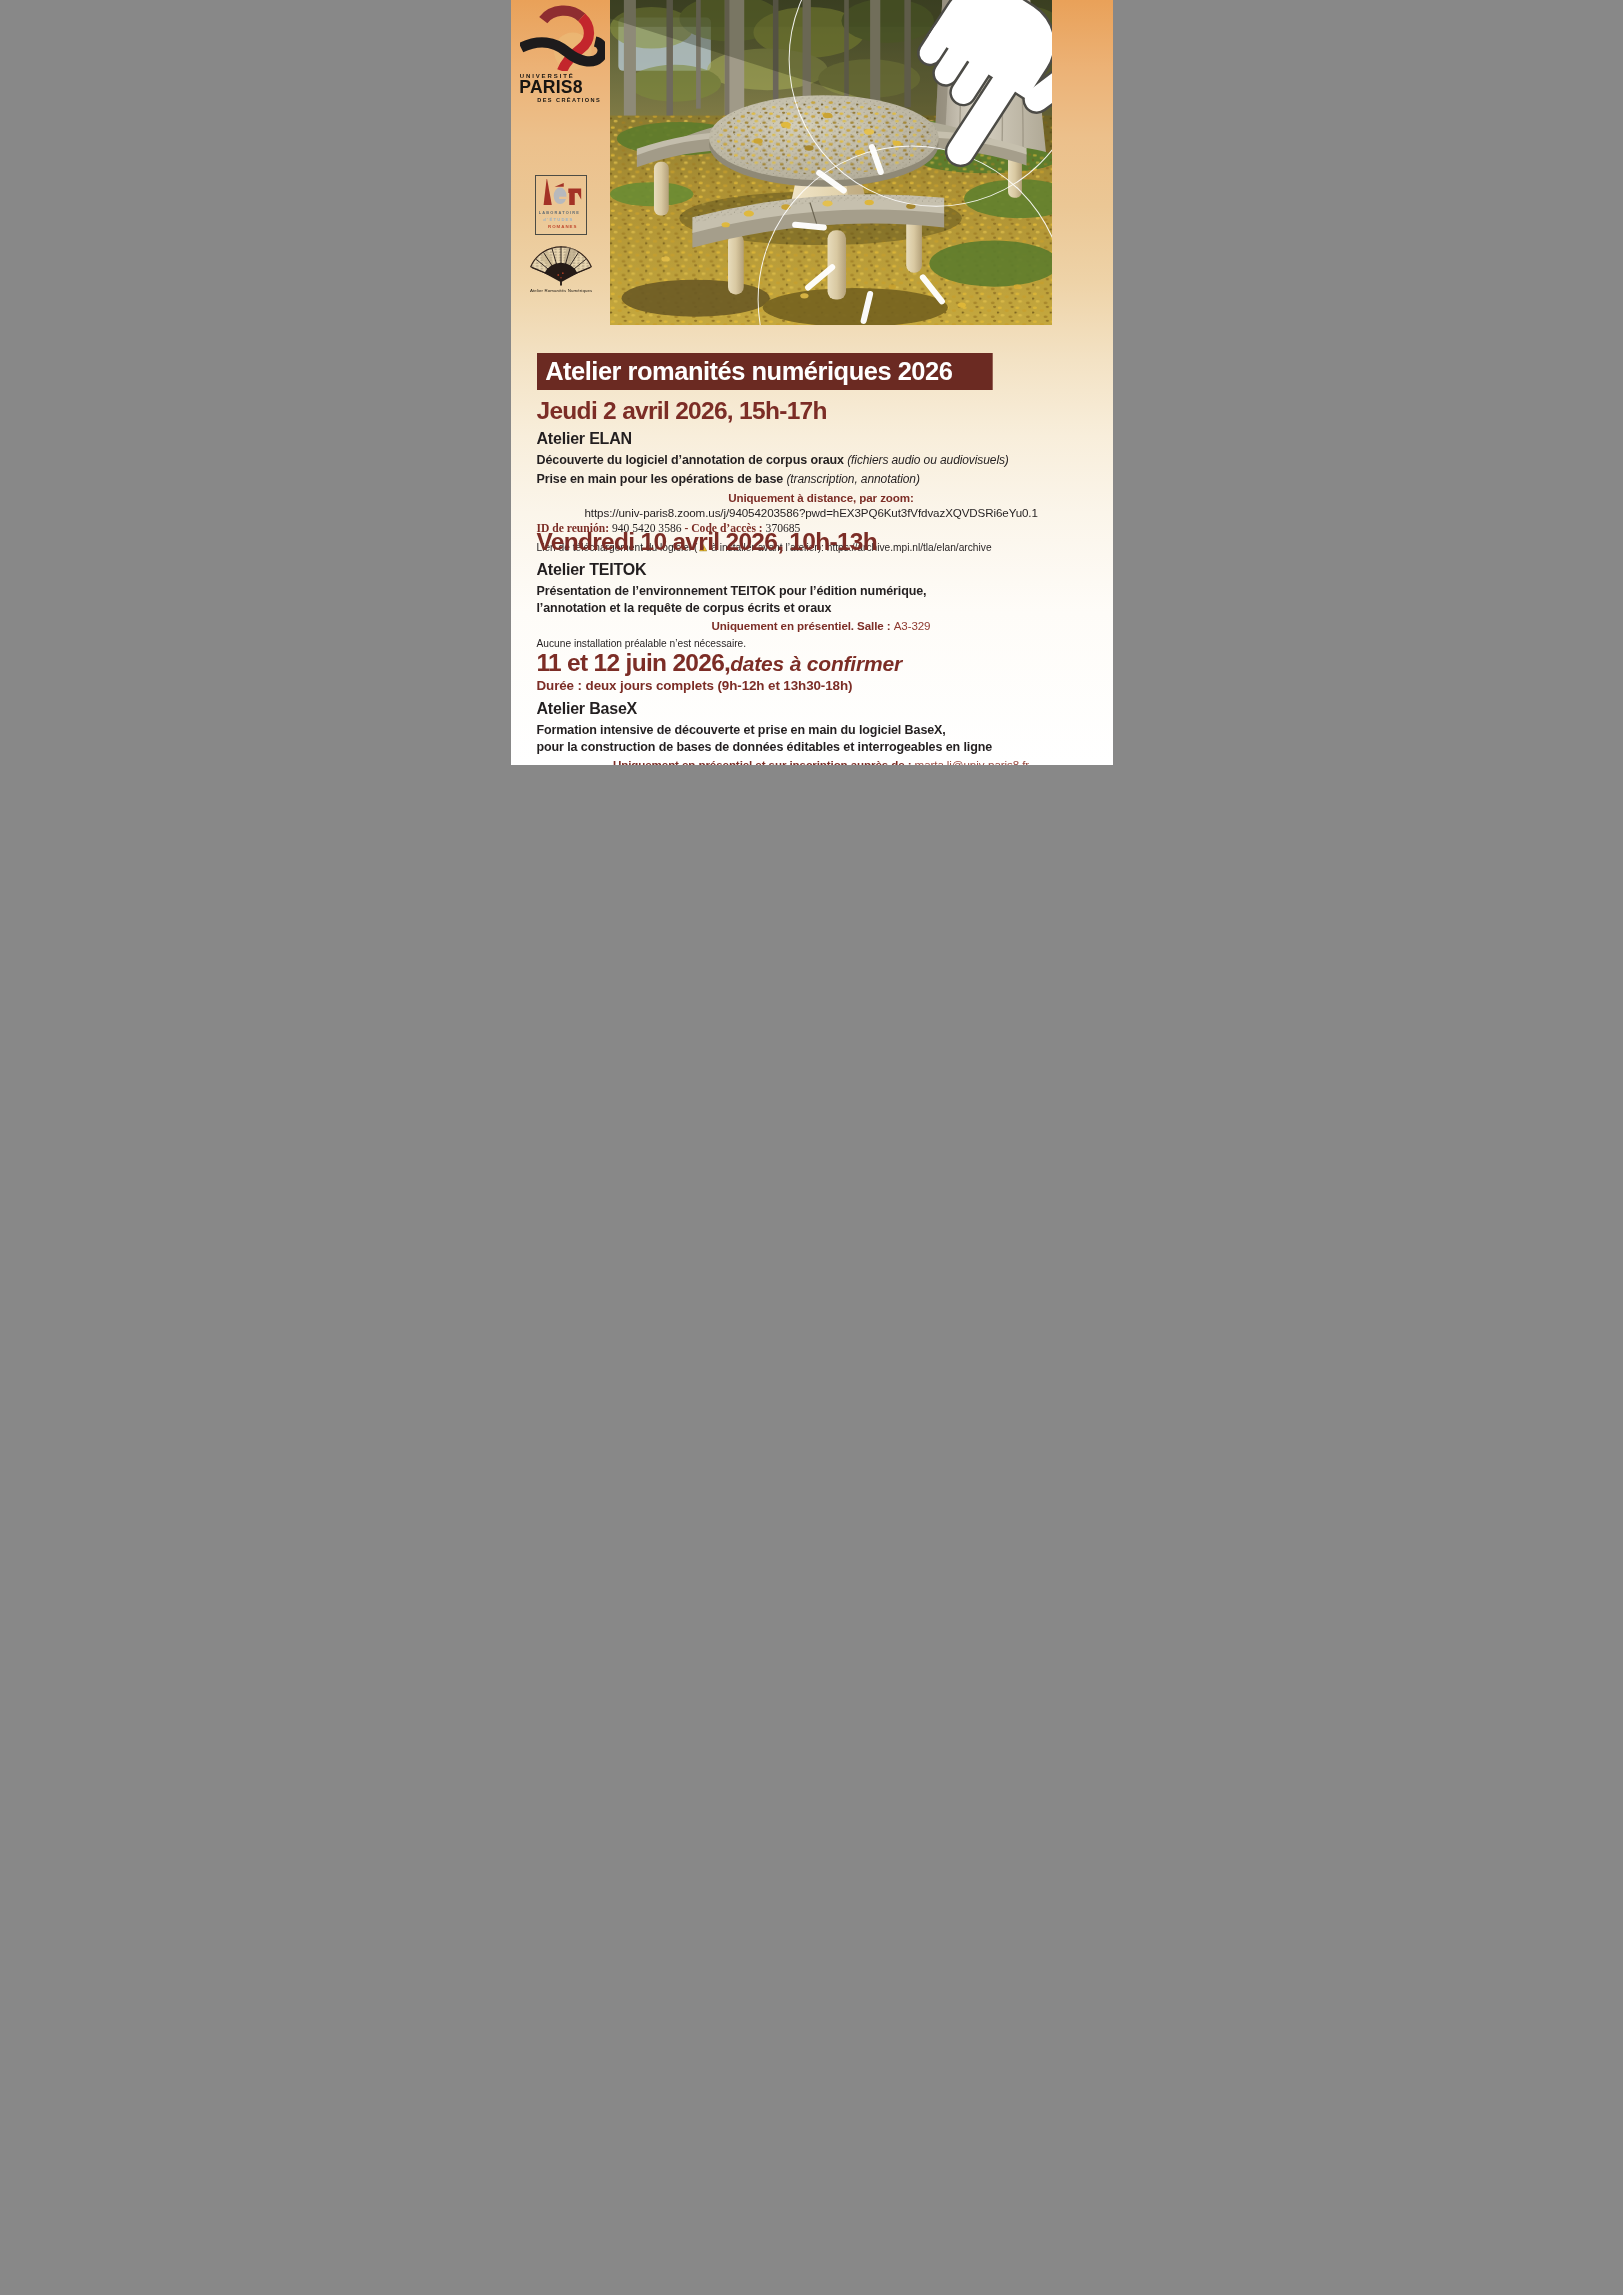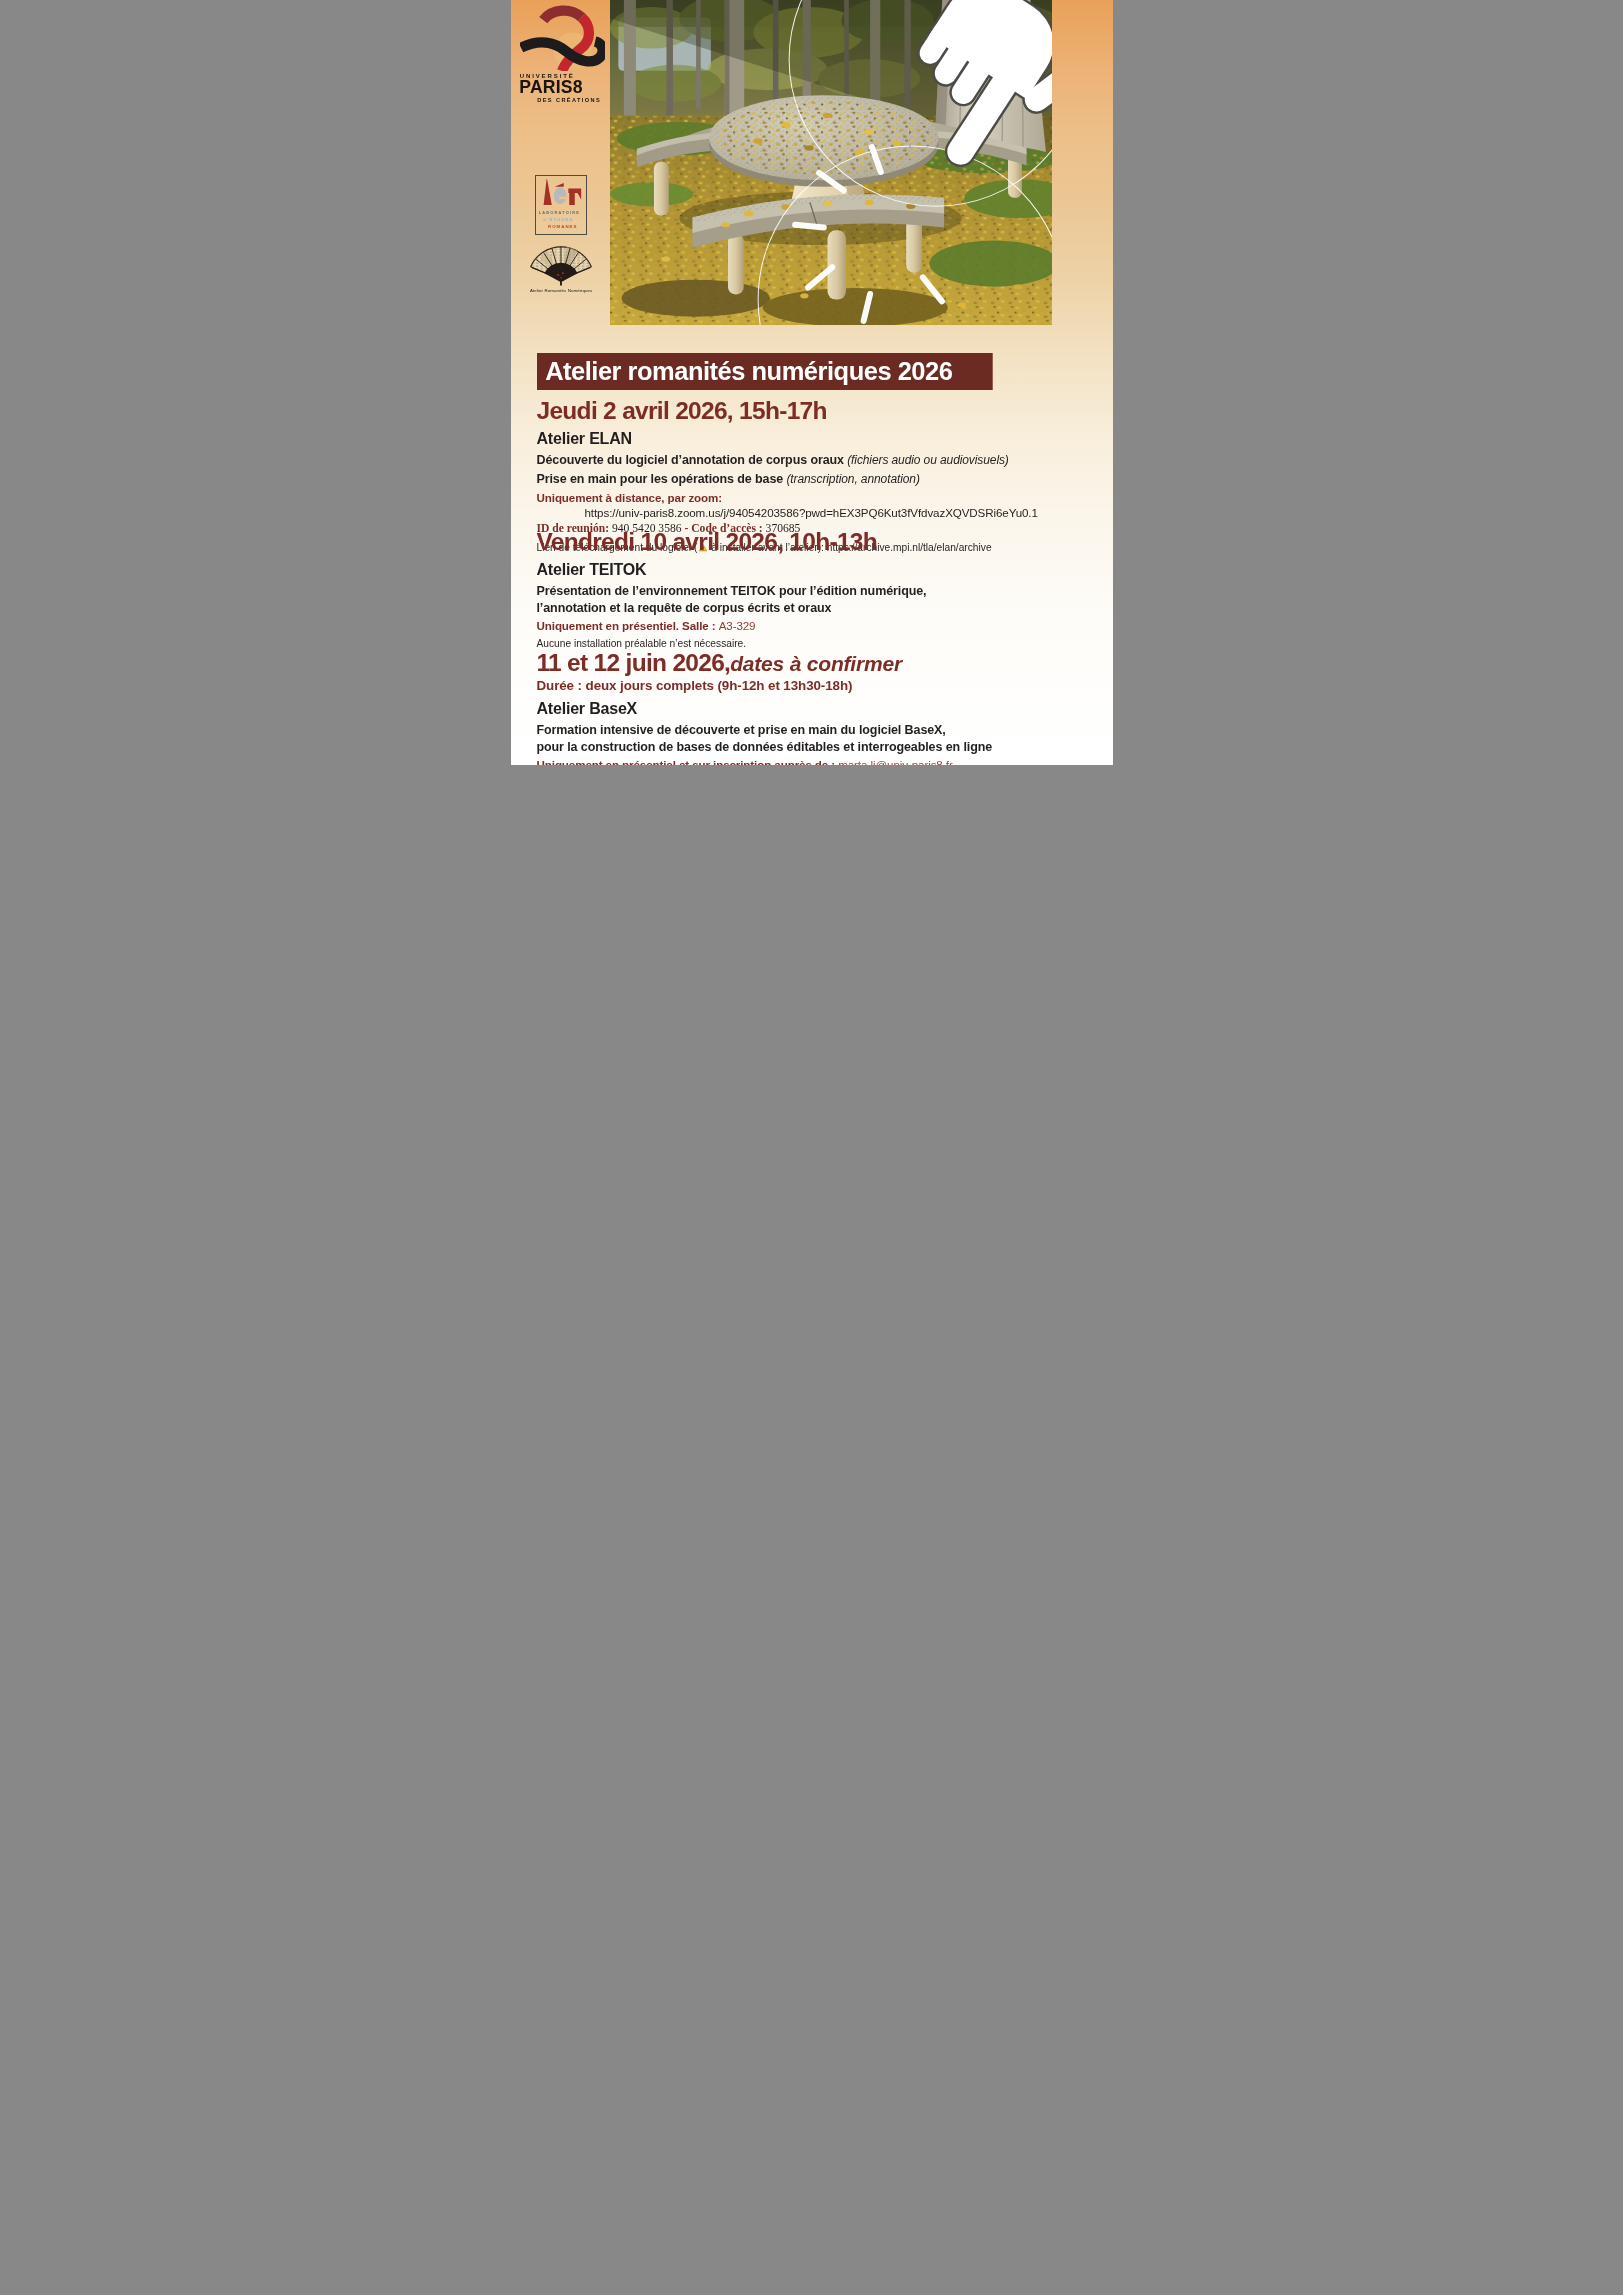--- a/index.html
+++ b/index.html
@@ -36,21 +36,21 @@
     padding-left:8.3px;box-sizing:border-box;letter-spacing:-0.5px;white-space:nowrap;
     transform:scaleX(.98);transform-origin:left center;}
   
   .section{position:absolute;left:26px;right:7px;color:#231f20;}
   .s1{top:398px;} .s2{top:529px;} .s3{top:650px;}
   .date-h{color:#7c2d26;font-size:24.5px;font-weight:800;letter-spacing:-0.7px;line-height:1.02;white-space:nowrap;}
   .date-note{font-size:21px;font-weight:600;font-style:italic;letter-spacing:-0.2px;}
   .evt-title{font-size:16px;font-weight:800;margin-top:7px;letter-spacing:-0.2px;}
   .desc{font-size:12.5px;font-weight:700;margin-top:5.1px;letter-spacing:-0.1px;white-space:nowrap;}
   .desc .it{font-size:12px;font-weight:400;font-style:italic;}
-  .mode{color:#7c2d26;font-size:11.6px;font-weight:800;margin-top:4.6px;letter-spacing:-0.1px;white-space:nowrap;}
+  .mode{color:#7c2d26;font-size:11.6px;font-weight:800;margin-top:4.6px;letter-spacing:-0.1px;white-space:nowrap;text-align:center;}
   .mode .val{font-weight:400;color:#8f3b31;}
   .plain{font-size:11.6px;font-weight:400;margin-top:2.3px;letter-spacing:-0.1px;white-space:nowrap;padding-left:48px;}
   .idline{font-size:11.6px;margin-top:3.2px;white-space:nowrap;font-family:Liberation Serif, serif;}
   .idline .lbl{color:#7c2d26;font-weight:800;}
   .idline .val{color:#231f20;font-weight:400;}
   .dl{font-size:10.2px;font-weight:400;margin-top:6.5px;white-space:nowrap;}
   .dl .warn-ic{display:inline-block;vertical-align:-0.9px;margin:0 1.4px;}
   .note{font-size:10.2px;font-weight:400;margin-top:6px;}
   .duration{color:#7c2d26;font-size:13.4px;font-weight:800;margin-top:2.8px;letter-spacing:-0.1px;}
   .mode .email{font-weight:400;color:#9a4a41;}

